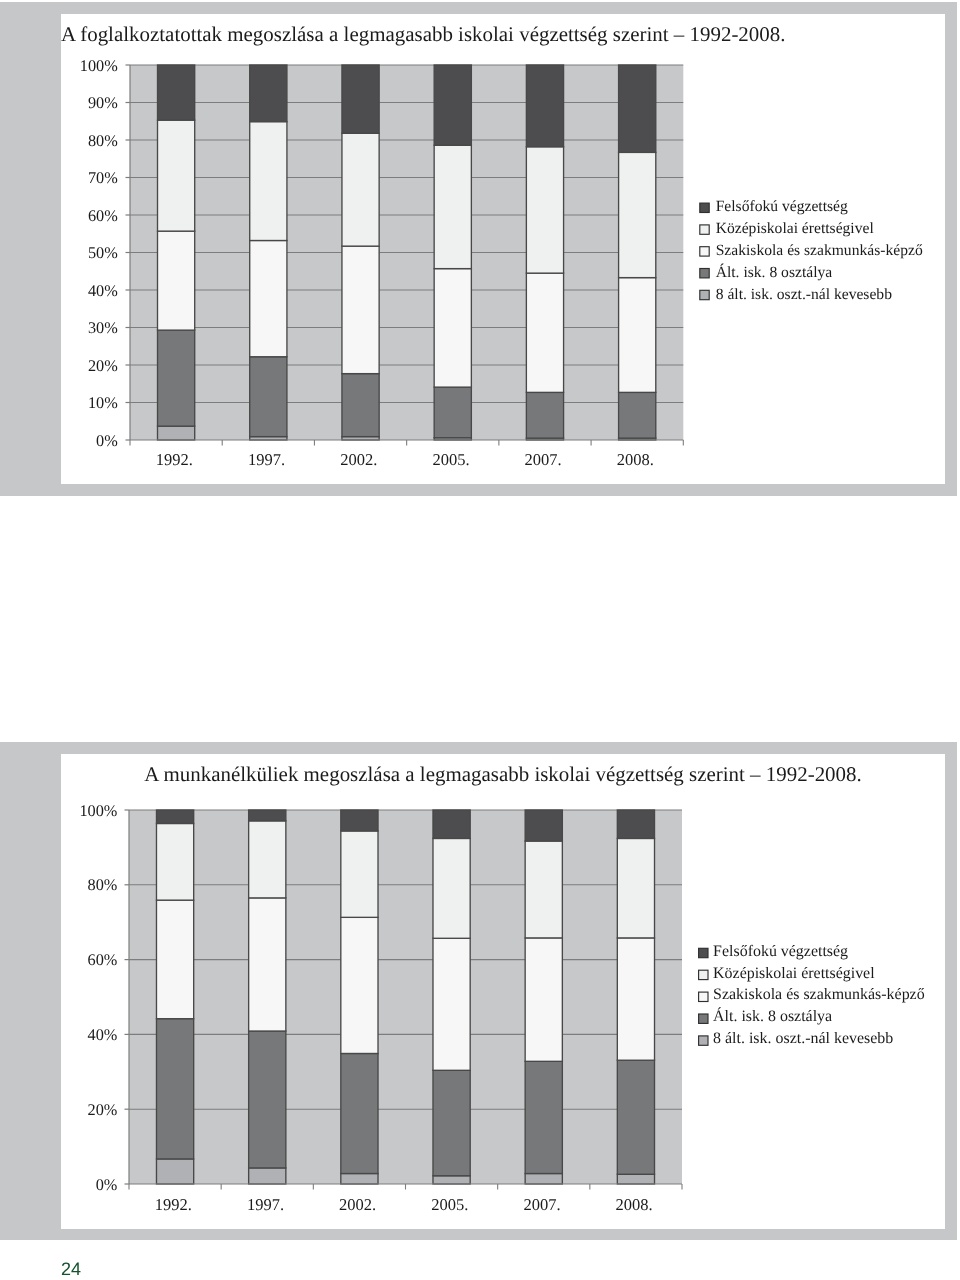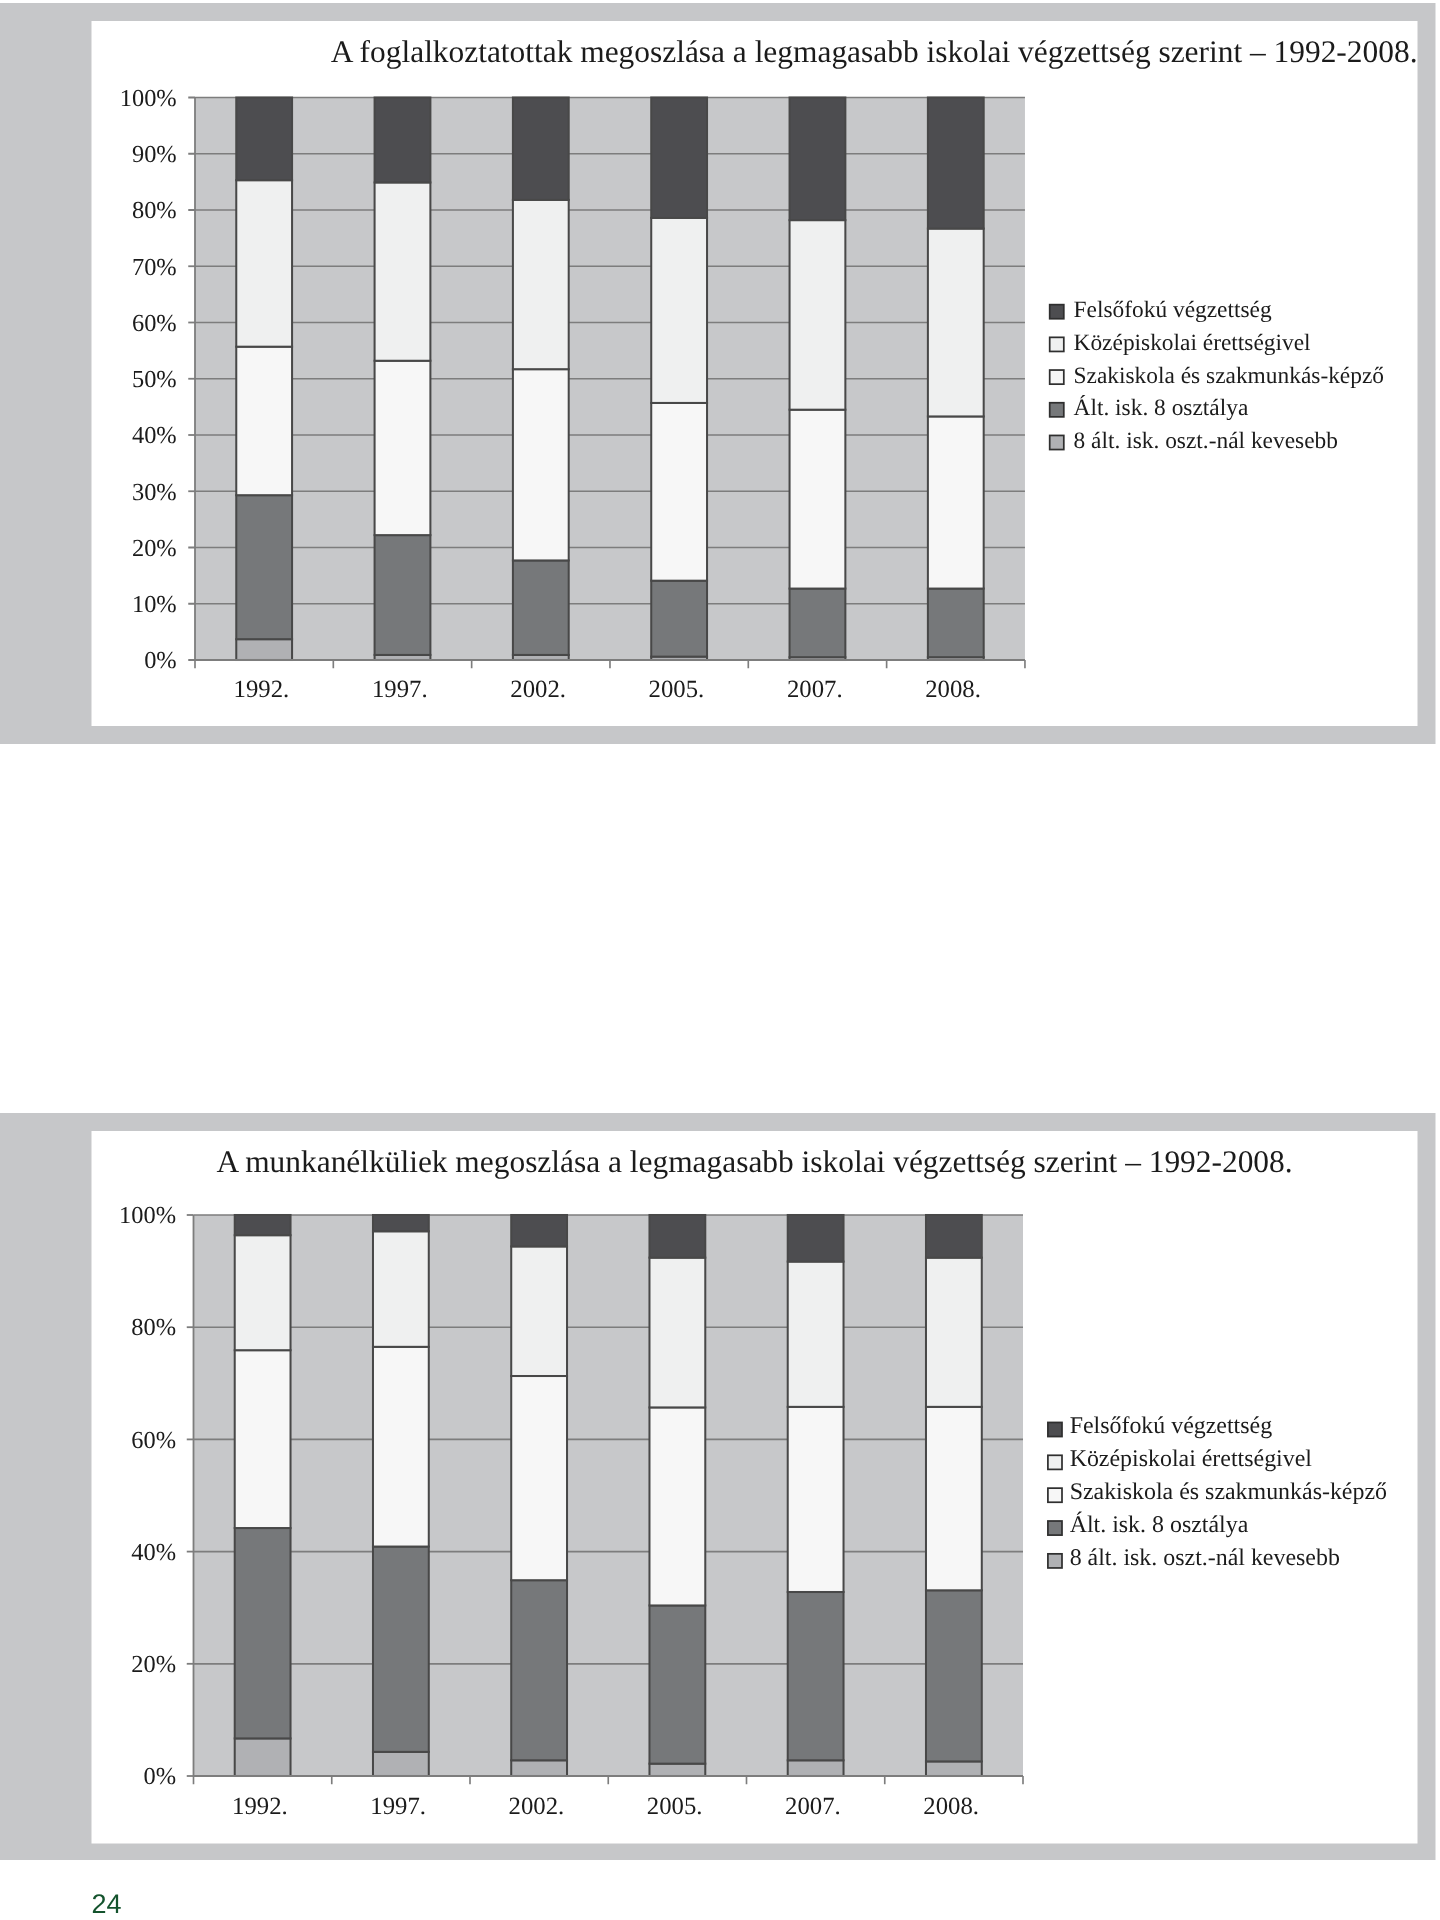--- a/index.html
+++ b/index.html
@@ -17,21 +17,21 @@
            font-size:18px;color:#14532d;letter-spacing:0px;}
 </style>
 </head>
 <body>
 
 <div class="page">
 
   <div class="figbox" style="left:0px;top:2px;width:957px;height:494px;">
     <div class="frame-grey" style="left:0px;top:0px;width:957px;height:494px;"></div>
     <div class="frame-white" style="left:61px;top:12px;width:884px;height:470px;"></div>
-    <div class="fig-title" style="position:absolute;left:61px;top:22px;width:884px;text-align:right;
+    <div class="fig-title" style="position:absolute;left:61px;top:22px;width:884px;text-align:left;
                 font-size:20.95px;color:#1b1b1b;white-space:nowrap;line-height:1;">A foglalkoztatottak megoszlása a legmagasabb iskolai végzettség szerint – 1992-2008.</div>
     <div class="chart-host" style="position:absolute;left:0px;top:0px;width:960px;height:493px;"><svg width="960" height="493" viewBox="0 0 960 493">
           <rect x="130" y="63" width="553.3" height="375" fill="#c7c8ca"></rect>
           <g>
             <line x1="130" y1="400.5" x2="683.3" y2="400.5" stroke="#7d7d7d" stroke-width="1.1"></line>
             <line x1="130" y1="363" x2="683.3" y2="363" stroke="#7d7d7d" stroke-width="1.1"></line>
             <line x1="130" y1="325.5" x2="683.3" y2="325.5" stroke="#7d7d7d" stroke-width="1.1"></line>
             <line x1="130" y1="288" x2="683.3" y2="288" stroke="#7d7d7d" stroke-width="1.1"></line>
             <line x1="130" y1="250.5" x2="683.3" y2="250.5" stroke="#7d7d7d" stroke-width="1.1"></line>
             <line x1="130" y1="213" x2="683.3" y2="213" stroke="#7d7d7d" stroke-width="1.1"></line>

